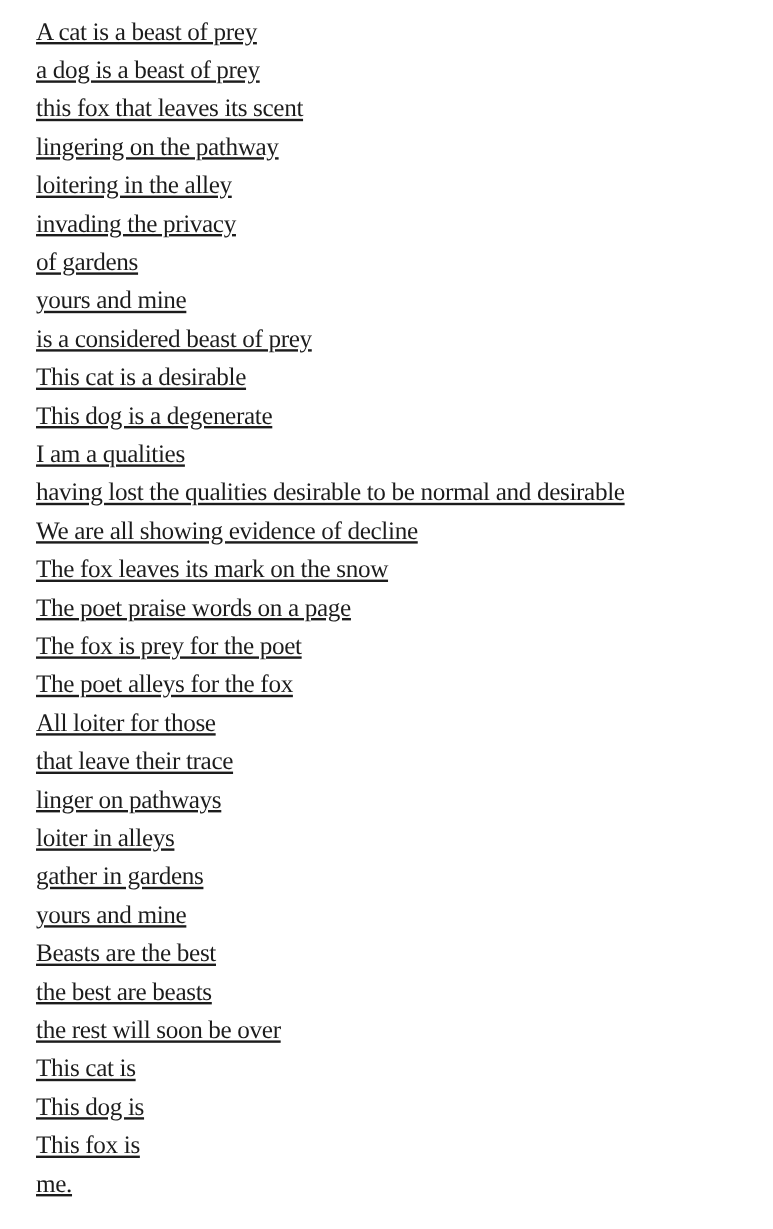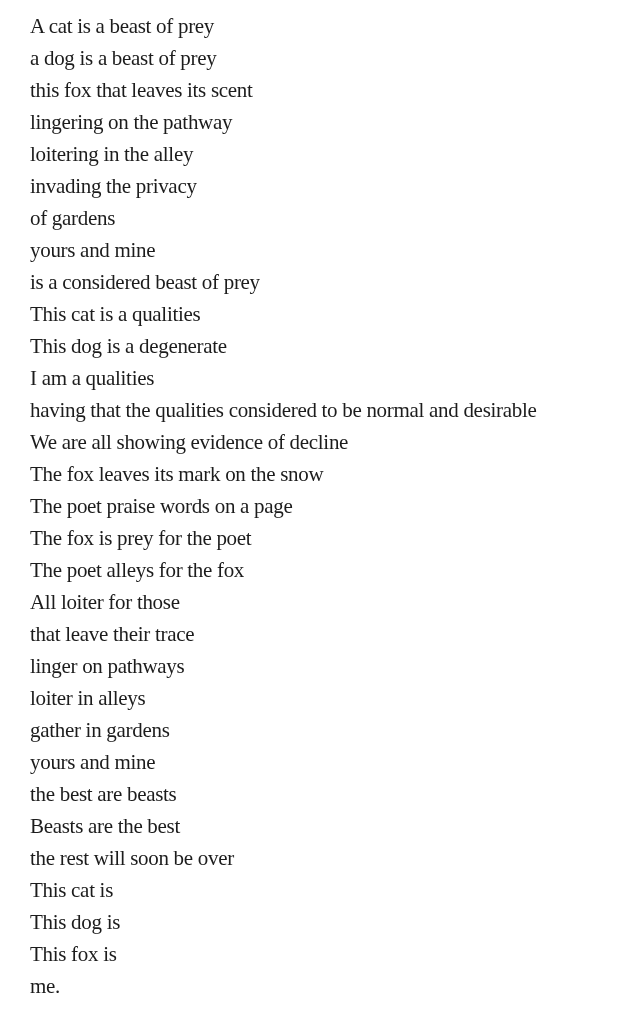--- a/index.html
+++ b/index.html
@@ -9,20 +9,21 @@
     overflow: hidden;
   }
   body {
     background: #ffffff;
     font-family: "Liberation Serif", "DejaVu Serif", serif;
   }
   .poem-page {
     width: 644px;
     height: 1016px;
     padding: 10px 3px 0 30px;
+    text-decoration: underline;
   }
   .line {
     font-size: 21px;
     line-height: 32px;
     letter-spacing: -0.3px;
     white-space: nowrap;
     font-weight: 400;
   }
 </style>
 </head>
@@ -32,36 +33,36 @@
   <div id="poem">
       <div class="line">A cat is a beast of prey</div>
       <div class="line">a dog is a beast of prey</div>
       <div class="line">this fox that leaves its scent</div>
       <div class="line">lingering on the pathway</div>
       <div class="line">loitering in the alley</div>
       <div class="line">invading the privacy</div>
       <div class="line">of gardens</div>
       <div class="line">yours and mine</div>
       <div class="line">is a considered beast of prey</div>
-      <div class="line">This cat is a qualities</div>
+      <div class="line">This cat is a desirable</div>
       <div class="line">This dog is a degenerate</div>
       <div class="line">I am a qualities</div>
-      <div class="line">having that the qualities considered to be normal and desirable</div>
+      <div class="line">having lost the qualities desirable to be normal and desirable</div>
       <div class="line">We are all showing evidence of decline</div>
       <div class="line">The fox leaves its mark on the snow</div>
       <div class="line">The poet praise words on a page</div>
       <div class="line">The fox is prey for the poet</div>
       <div class="line">The poet alleys for the fox</div>
       <div class="line">All loiter for those</div>
       <div class="line">that leave their trace</div>
       <div class="line">linger on pathways</div>
       <div class="line">loiter in alleys</div>
       <div class="line">gather in gardens</div>
       <div class="line">yours and mine</div>
+      <div class="line">Beasts are the best</div>
       <div class="line">the best are beasts</div>
-      <div class="line">Beasts are the best</div>
       <div class="line">the rest will soon be over</div>
       <div class="line">This cat is</div>
       <div class="line">This dog is</div>
       <div class="line">This fox is</div>
       <div class="line">me.</div>
     </div>
 </main>
 
 </body></html>

